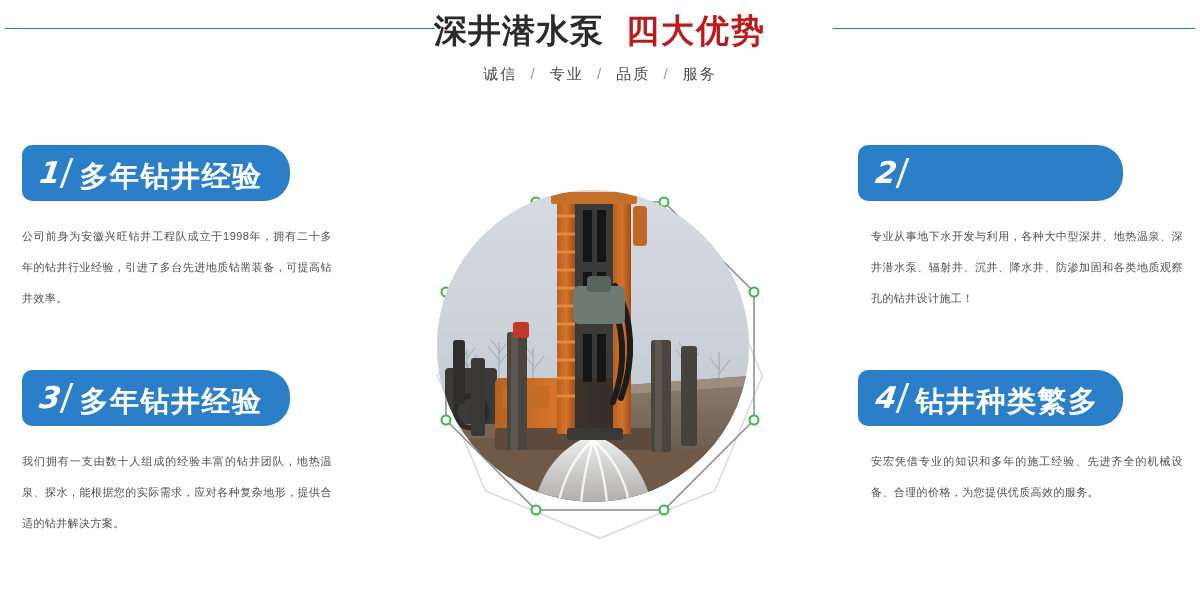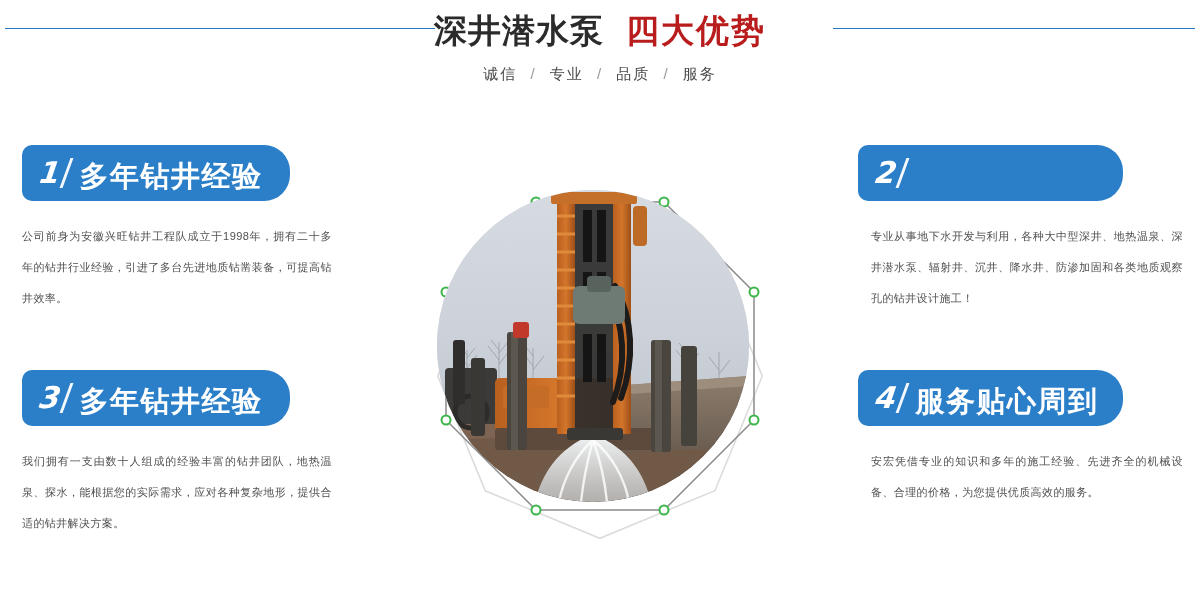--- a/index.html
+++ b/index.html
@@ -157,21 +157,21 @@
       <span class="card-num">2</span>
       <span class="card-slash"></span>
     </div>
     <div class="card-body">专业从事地下水开发与利用，各种大中型深井、地热温泉、深井潜水泵、辐射井、沉井、降水井、防渗加固和各类地质观察孔的钻井设计施工！</div>
   </div>
 
   <div class="card right r2">
     <div class="card-bar">
       <span class="card-num">4</span>
       <span class="card-slash"></span>
-      <span class="card-title">服务贴心周到</span>
+      <span class="card-title">钻井种类繁多</span>
     </div>
     <div class="card-body">安宏凭借专业的知识和多年的施工经验、先进齐全的机械设备、合理的价格，为您提供优质高效的服务。</div>
   </div>
 
   <div class="center">
 
     <svg width="460" height="485" viewBox="0 0 460 485">
 
       <polygon fill="none" stroke="#dcdcdc" stroke-width="1.6" points="168,43 292,43 380,131 380,255 292,343 168,343 80,255 80,131" transform="translate(0,75) rotate(22.5 230 193)"></polygon>
 

